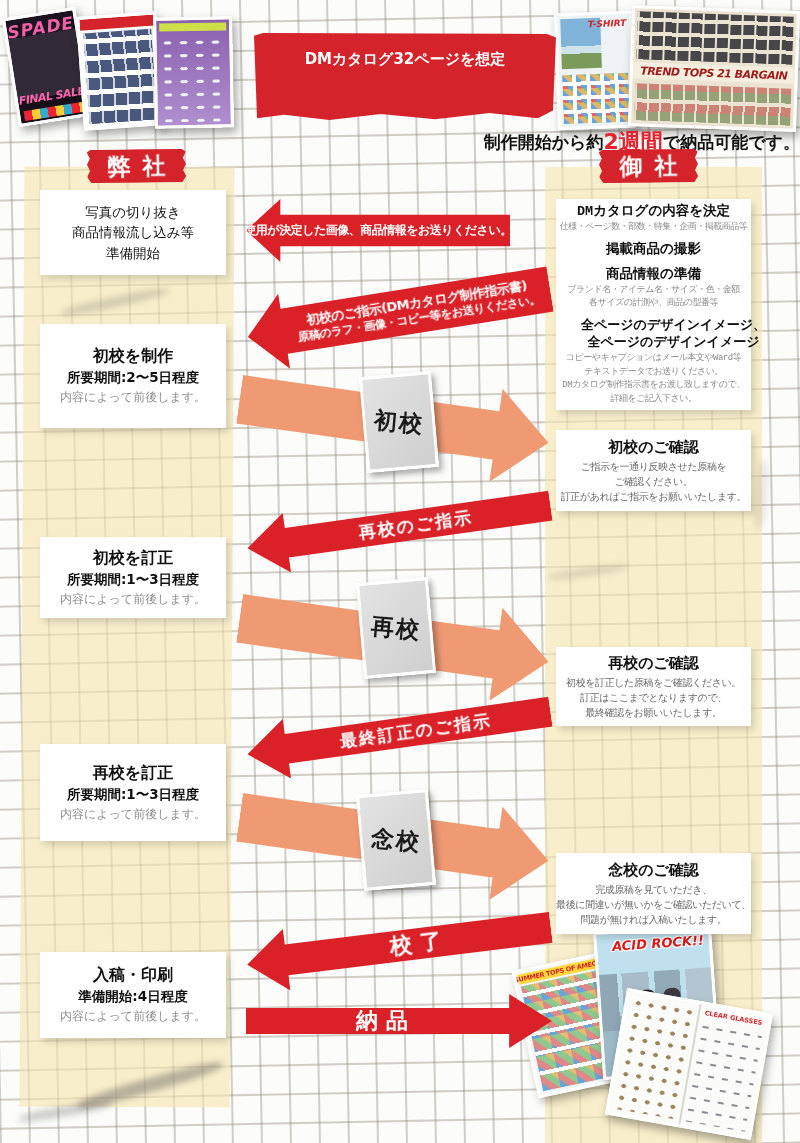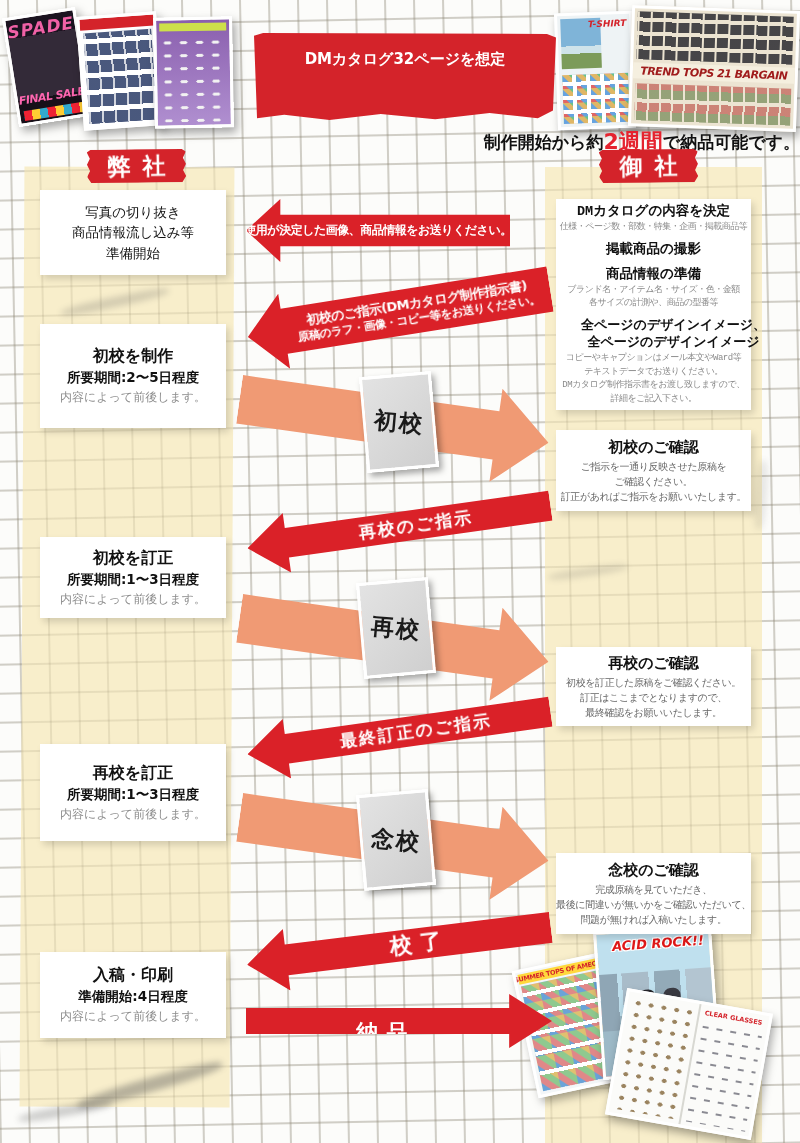--- a/index.html
+++ b/index.html
@@ -300,16 +300,16 @@
 
   <div class="arrow arrow-salmon head-right-big" style="left:238px;top:792px;width:312px;height:94px;transform:rotate(8deg);"></div>
   <div class="paper" style="left:360px;top:792px;">
     <span class="paper-label">念校</span>
   </div>
 
   <div class="arrow arrow-red head-left" style="left:246px;top:915px;width:306px;height:62px;padding-left:34px;transform:rotate(-7deg);">
     <span class="arrow-text-l">校了</span>
   </div>
 
-  <div class="arrow arrow-red head-right" style="left:246px;top:994px;width:306px;height:54px;padding-right:34px;justify-content:flex-end;">
+  <div class="arrow arrow-red head-right" style="left:246px;top:994px;width:306px;height:54px;padding-right:34px;">
     <span class="arrow-text-l">納品</span>
   </div>
 </div>
 
 </body></html>

